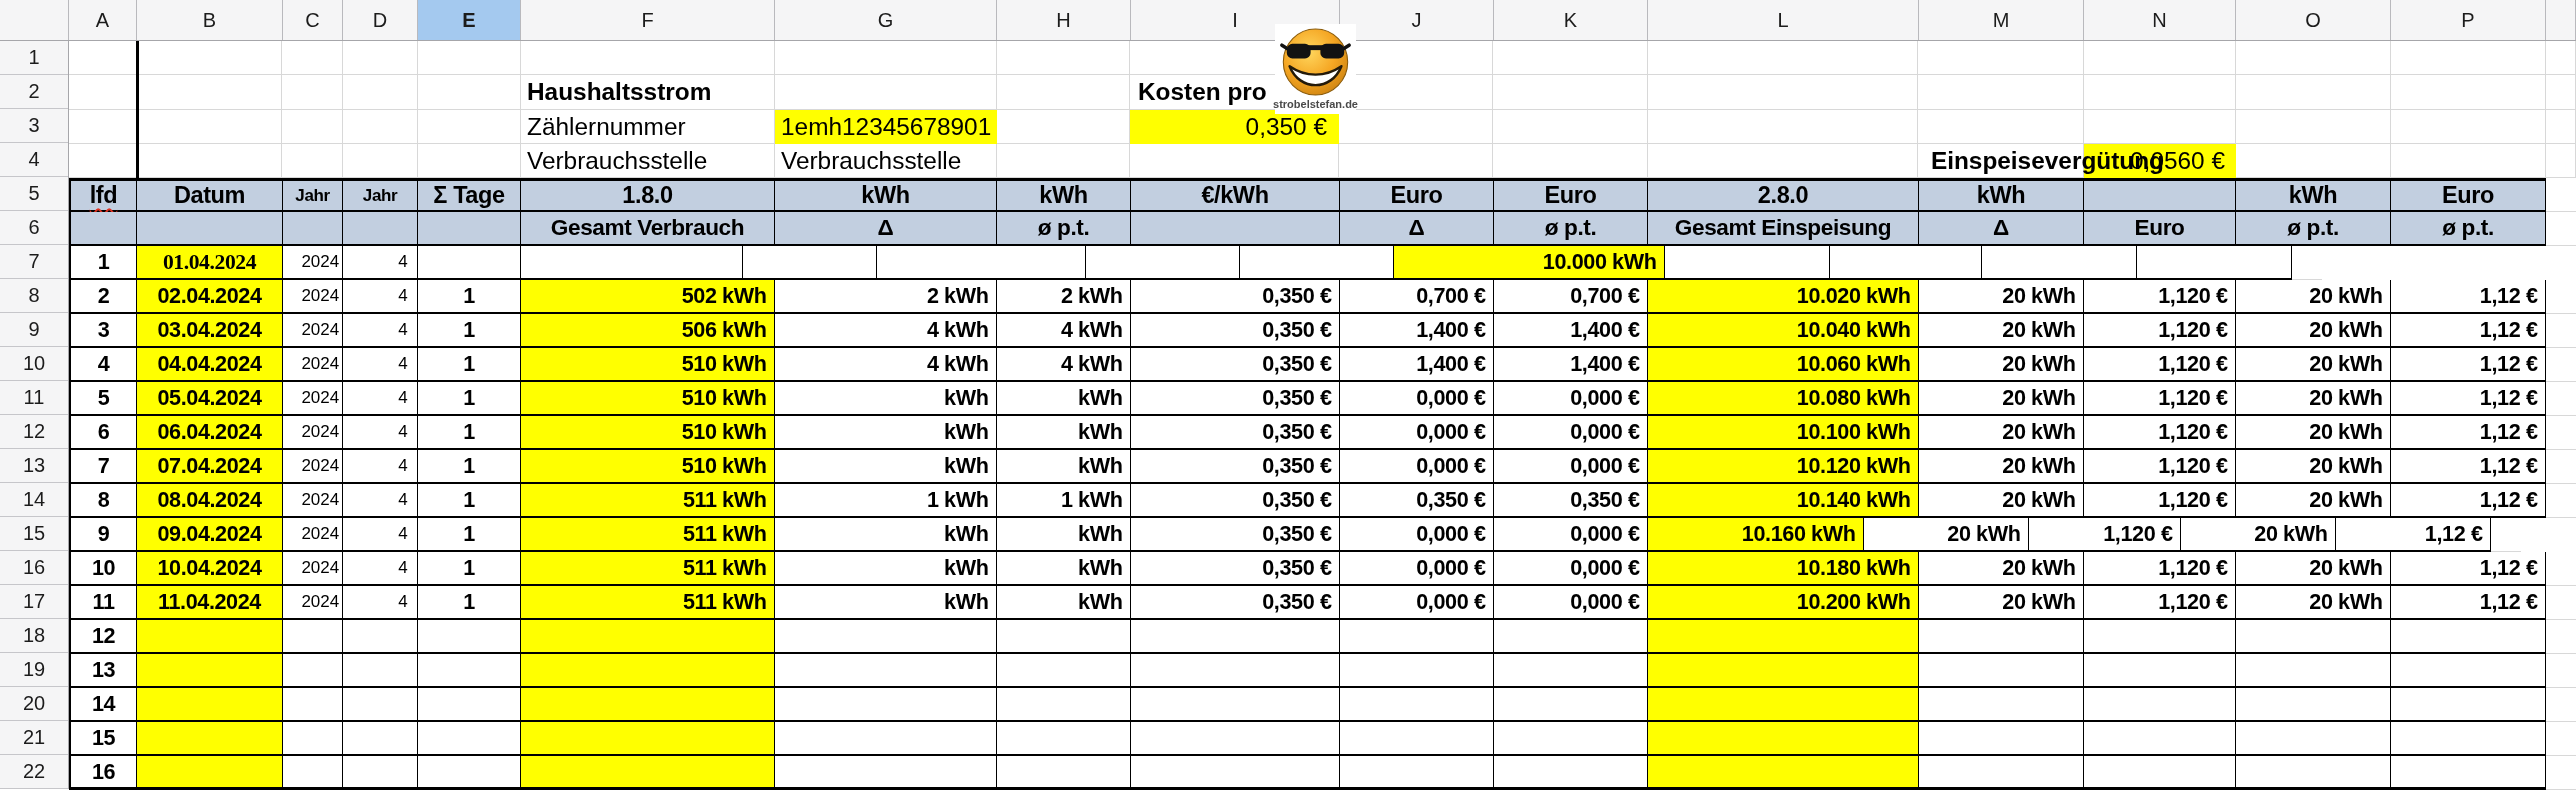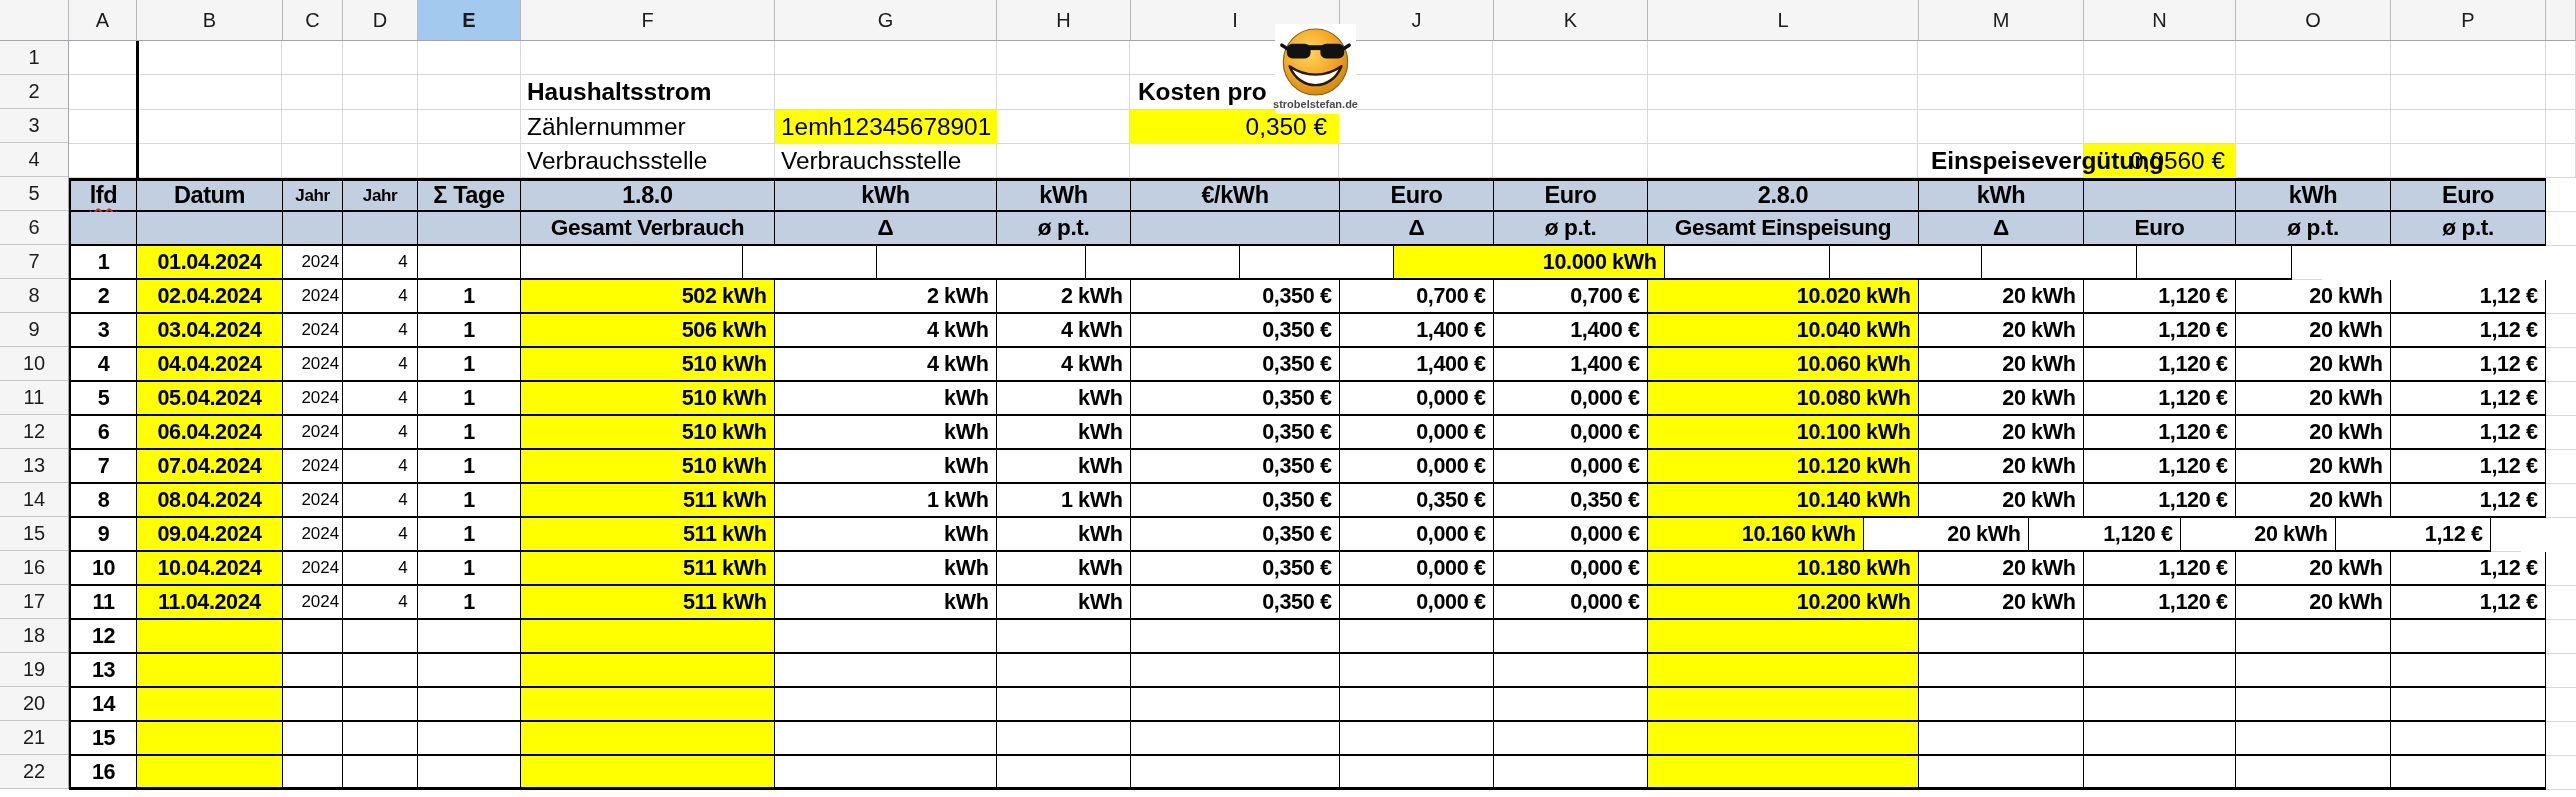--- a/index.html
+++ b/index.html
@@ -194,21 +194,21 @@
           <div class="tc hd2" style="width: 154px;">ø p.t.</div>
           <div class="tc hd2" style="width: 271px;">Gesamt Einspeisung</div>
           <div class="tc hd2" style="width: 165px;">Δ</div>
           <div class="tc hd2" style="width: 152px;">Euro</div>
           <div class="tc hd2" style="width: 155px;">ø p.t.</div>
           <div class="tc hd2" style="width: 155px;">ø p.t.</div>
           <div class="tc sliver" style="width: 30px;"></div>
         </div>
         <div class="srow r7">
           <div class="tc c first" style="width: 68px;">1</div>
-          <div class="tc c yl" style="width: 146px;">01.04.2024</div>
+          <div class="tc c yl" style="width: 146px; font-family: Liberation Serif, serif;">01.04.2024</div>
           <div class="tc r3" style="width: 60px;">2024</div>
           <div class="tc r10" style="width: 75px;">4</div>
           <div class="tc c" style="width: 103px;"></div>
           <div class="tc ar" style="width: 222px;"></div>
           <div class="tc ar" style="width: 134px;"></div>
           <div class="tc ar" style="width: 209px;"></div>
           <div class="tc ar" style="width: 154px;"></div>
           <div class="tc ar" style="width: 154px;"></div>
           <div class="tc ar yl" style="width: 271px;">10.000 kWh</div>
           <div class="tc ar" style="width: 165px;"></div>

